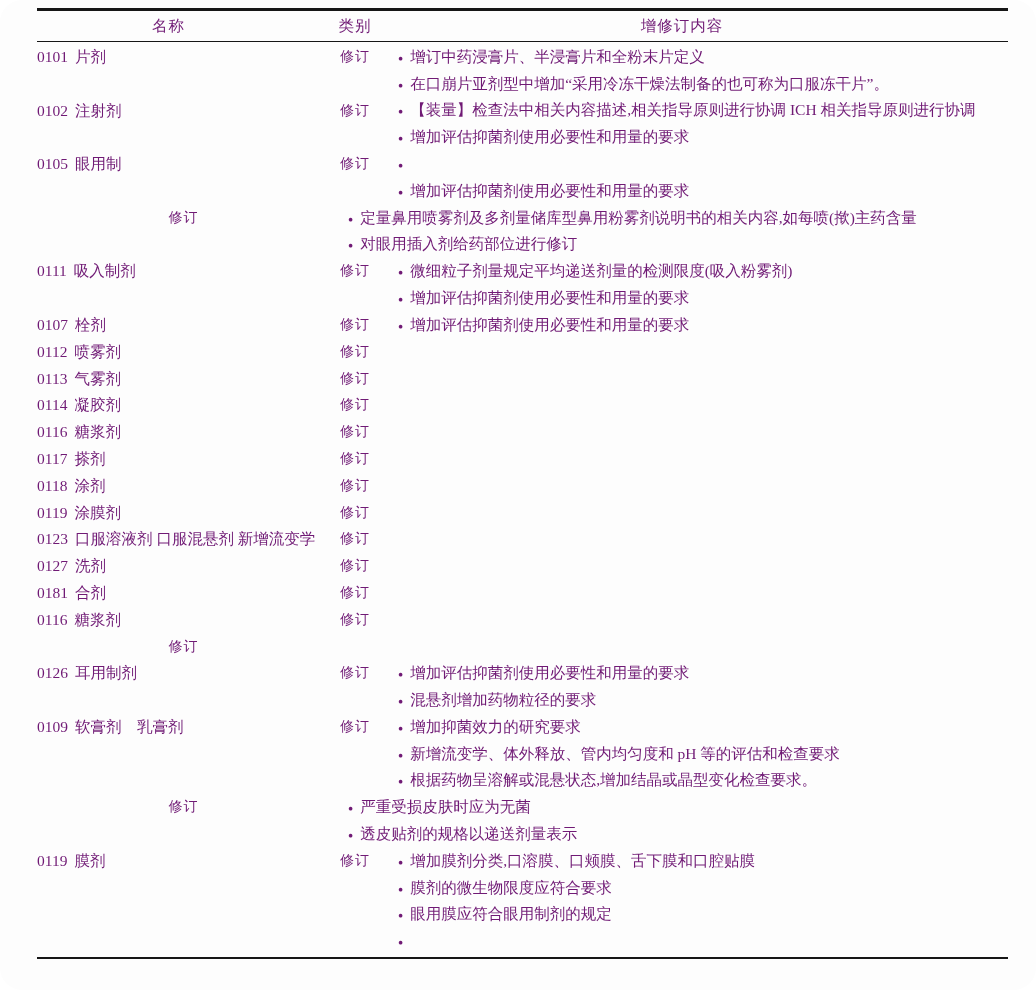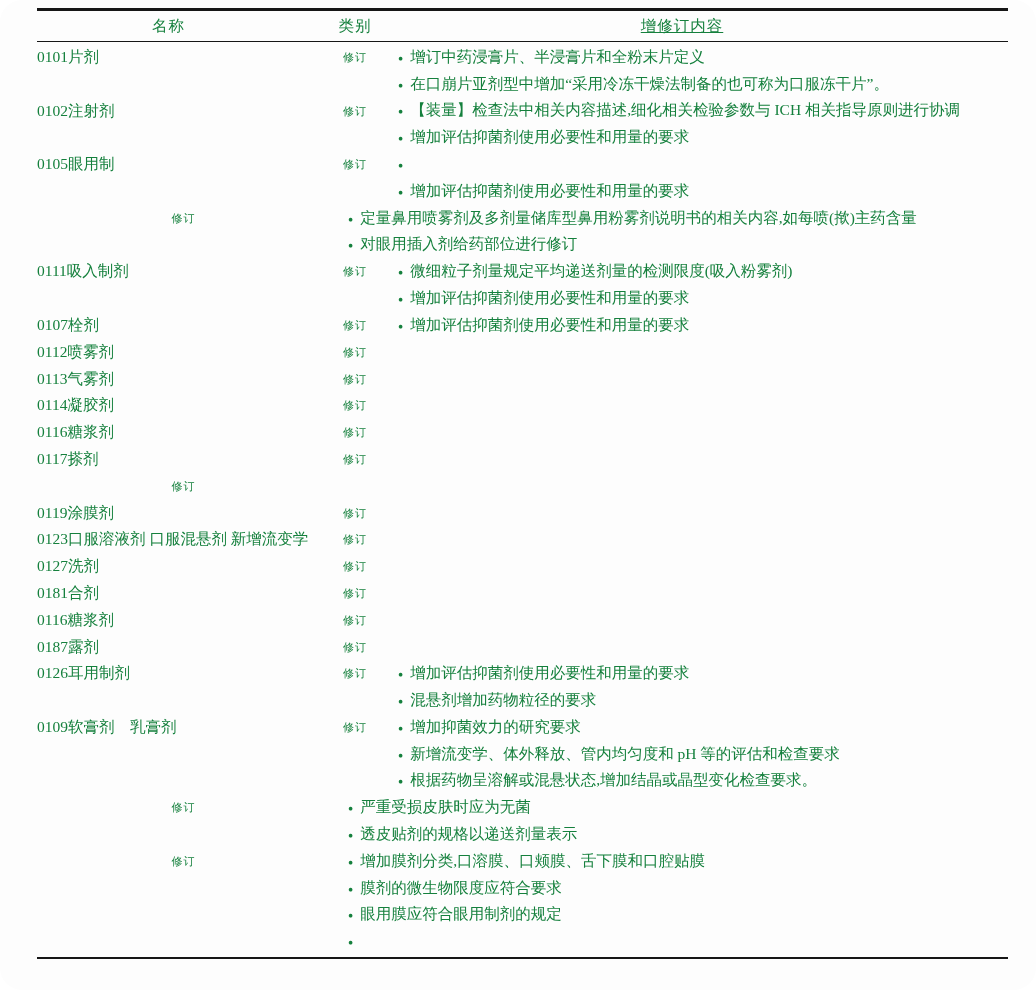--- a/index.html
+++ b/index.html
@@ -15,35 +15,35 @@
   .thead {
     display:grid;
     grid-template-columns:293px 50px 1fr;
     border-top:3px solid #161616;
     border-bottom:1.5px solid #161616;
     height:30px;
     align-items:center;
   }
   .th { text-align:center; font-size:15.5px; letter-spacing:1px; }
   .th-name { padding-right:30px; }
-  .th-content { padding-right:24px;text-decoration:underline; }
+  .th-content { padding-right:24px; }
   .tbody { border-bottom:2.5px solid #161616; padding-top:2px; padding-bottom:2px; }
   .row {
     display:grid;
     grid-template-columns:293px 50px 1fr;
     min-height:26.8px;
   }
   .cell-name {
     font-size:15.5px;
     line-height:26.8px;
     white-space:pre;
   }
-  .name-code { }
+  .name-code { margin-right:7px; }
   .cell-cat {
-    font-size:11px;
+    font-size:14px;
     line-height:26.8px;
     text-align:center;
     letter-spacing:1px;
   }
   .cell-content { padding-left:18px; }
   .item {
     height:26.8px;
     display:flex;
     align-items:center;
     font-size:15.5px;
@@ -53,21 +53,21 @@
     margin-right:7px;
     flex:none;
     position:relative;
     top:0.5px;
   }
   .item-text { white-space:pre; }
 </style>
 </head>
 <body>
 
-<div class="page" style="background: rgb(253, 253, 253); color: #15803d; border-radius: 22px;">
+<div class="page" style="background: rgb(253, 253, 253); color: #701a75; border-radius: 22px;">
   <div class="table">
     <div class="thead">
       <div class="th th-name">名称</div>
       <div class="th">类别</div>
       <div class="th th-content">增修订内容</div>
     </div>
     <div class="tbody">
   <div class="row">
     <div class="cell-name"><span class="name-code">0101</span><span>片剂</span></div>
     <div class="cell-cat">修订</div>
@@ -83,21 +83,21 @@
   </div>
 </div>
   </div>
 
   <div class="row">
     <div class="cell-name"><span class="name-code">0102</span><span>注射剂</span></div>
     <div class="cell-cat">修订</div>
     <div class="cell-content">
   <div class="item">
     <span class="bullet">●</span>
-    <span class="item-text">【装量】检查法中相关内容描述,细化相关检验参数与 ICH 相关指导原则进行协调</span>
+    <span class="item-text">【装量】检查法中相关内容描述,相关指导原则进行协调 ICH 相关指导原则进行协调</span>
   </div>
 
   <div class="item">
     <span class="bullet">●</span>
     <span class="item-text">增加评估抑菌剂使用必要性和用量的要求</span>
   </div>
 </div>
   </div>
 
   <div class="row">
@@ -181,20 +181,21 @@
     <div class="cell-content"></div>
   </div>
 
   <div class="row">
     <div class="cell-name"><span class="name-code">0117</span><span>搽剂</span></div>
     <div class="cell-cat">修订</div>
     <div class="cell-content"></div>
   </div>
 
   <div class="row">
+    <div class="cell-name"><span class="name-code">0118</span><span>涂剂</span></div>
     <div class="cell-cat">修订</div>
     <div class="cell-content"></div>
   </div>
 
   <div class="row">
     <div class="cell-name"><span class="name-code">0119</span><span>涂膜剂</span></div>
     <div class="cell-cat">修订</div>
     <div class="cell-content"></div>
   </div>
 
@@ -216,21 +217,20 @@
     <div class="cell-content"></div>
   </div>
 
   <div class="row">
     <div class="cell-name"><span class="name-code">0116</span><span>糖浆剂</span></div>
     <div class="cell-cat">修订</div>
     <div class="cell-content"></div>
   </div>
 
   <div class="row">
-    <div class="cell-name"><span class="name-code">0187</span><span>露剂</span></div>
     <div class="cell-cat">修订</div>
     <div class="cell-content"></div>
   </div>
 
   <div class="row">
     <div class="cell-name"><span class="name-code">0126</span><span>耳用制剂</span></div>
     <div class="cell-cat">修订</div>
     <div class="cell-content">
   <div class="item">
     <span class="bullet">●</span>
@@ -274,20 +274,21 @@
   </div>
 
   <div class="item">
     <span class="bullet">●</span>
     <span class="item-text">透皮贴剂的规格以递送剂量表示</span>
   </div>
 </div>
   </div>
 
   <div class="row">
+    <div class="cell-name"><span class="name-code">0119</span><span>膜剂</span></div>
     <div class="cell-cat">修订</div>
     <div class="cell-content">
   <div class="item">
     <span class="bullet">●</span>
     <span class="item-text">增加膜剂分类,口溶膜、口颊膜、舌下膜和口腔贴膜</span>
   </div>
 
   <div class="item">
     <span class="bullet">●</span>
     <span class="item-text">膜剂的微生物限度应符合要求</span>

